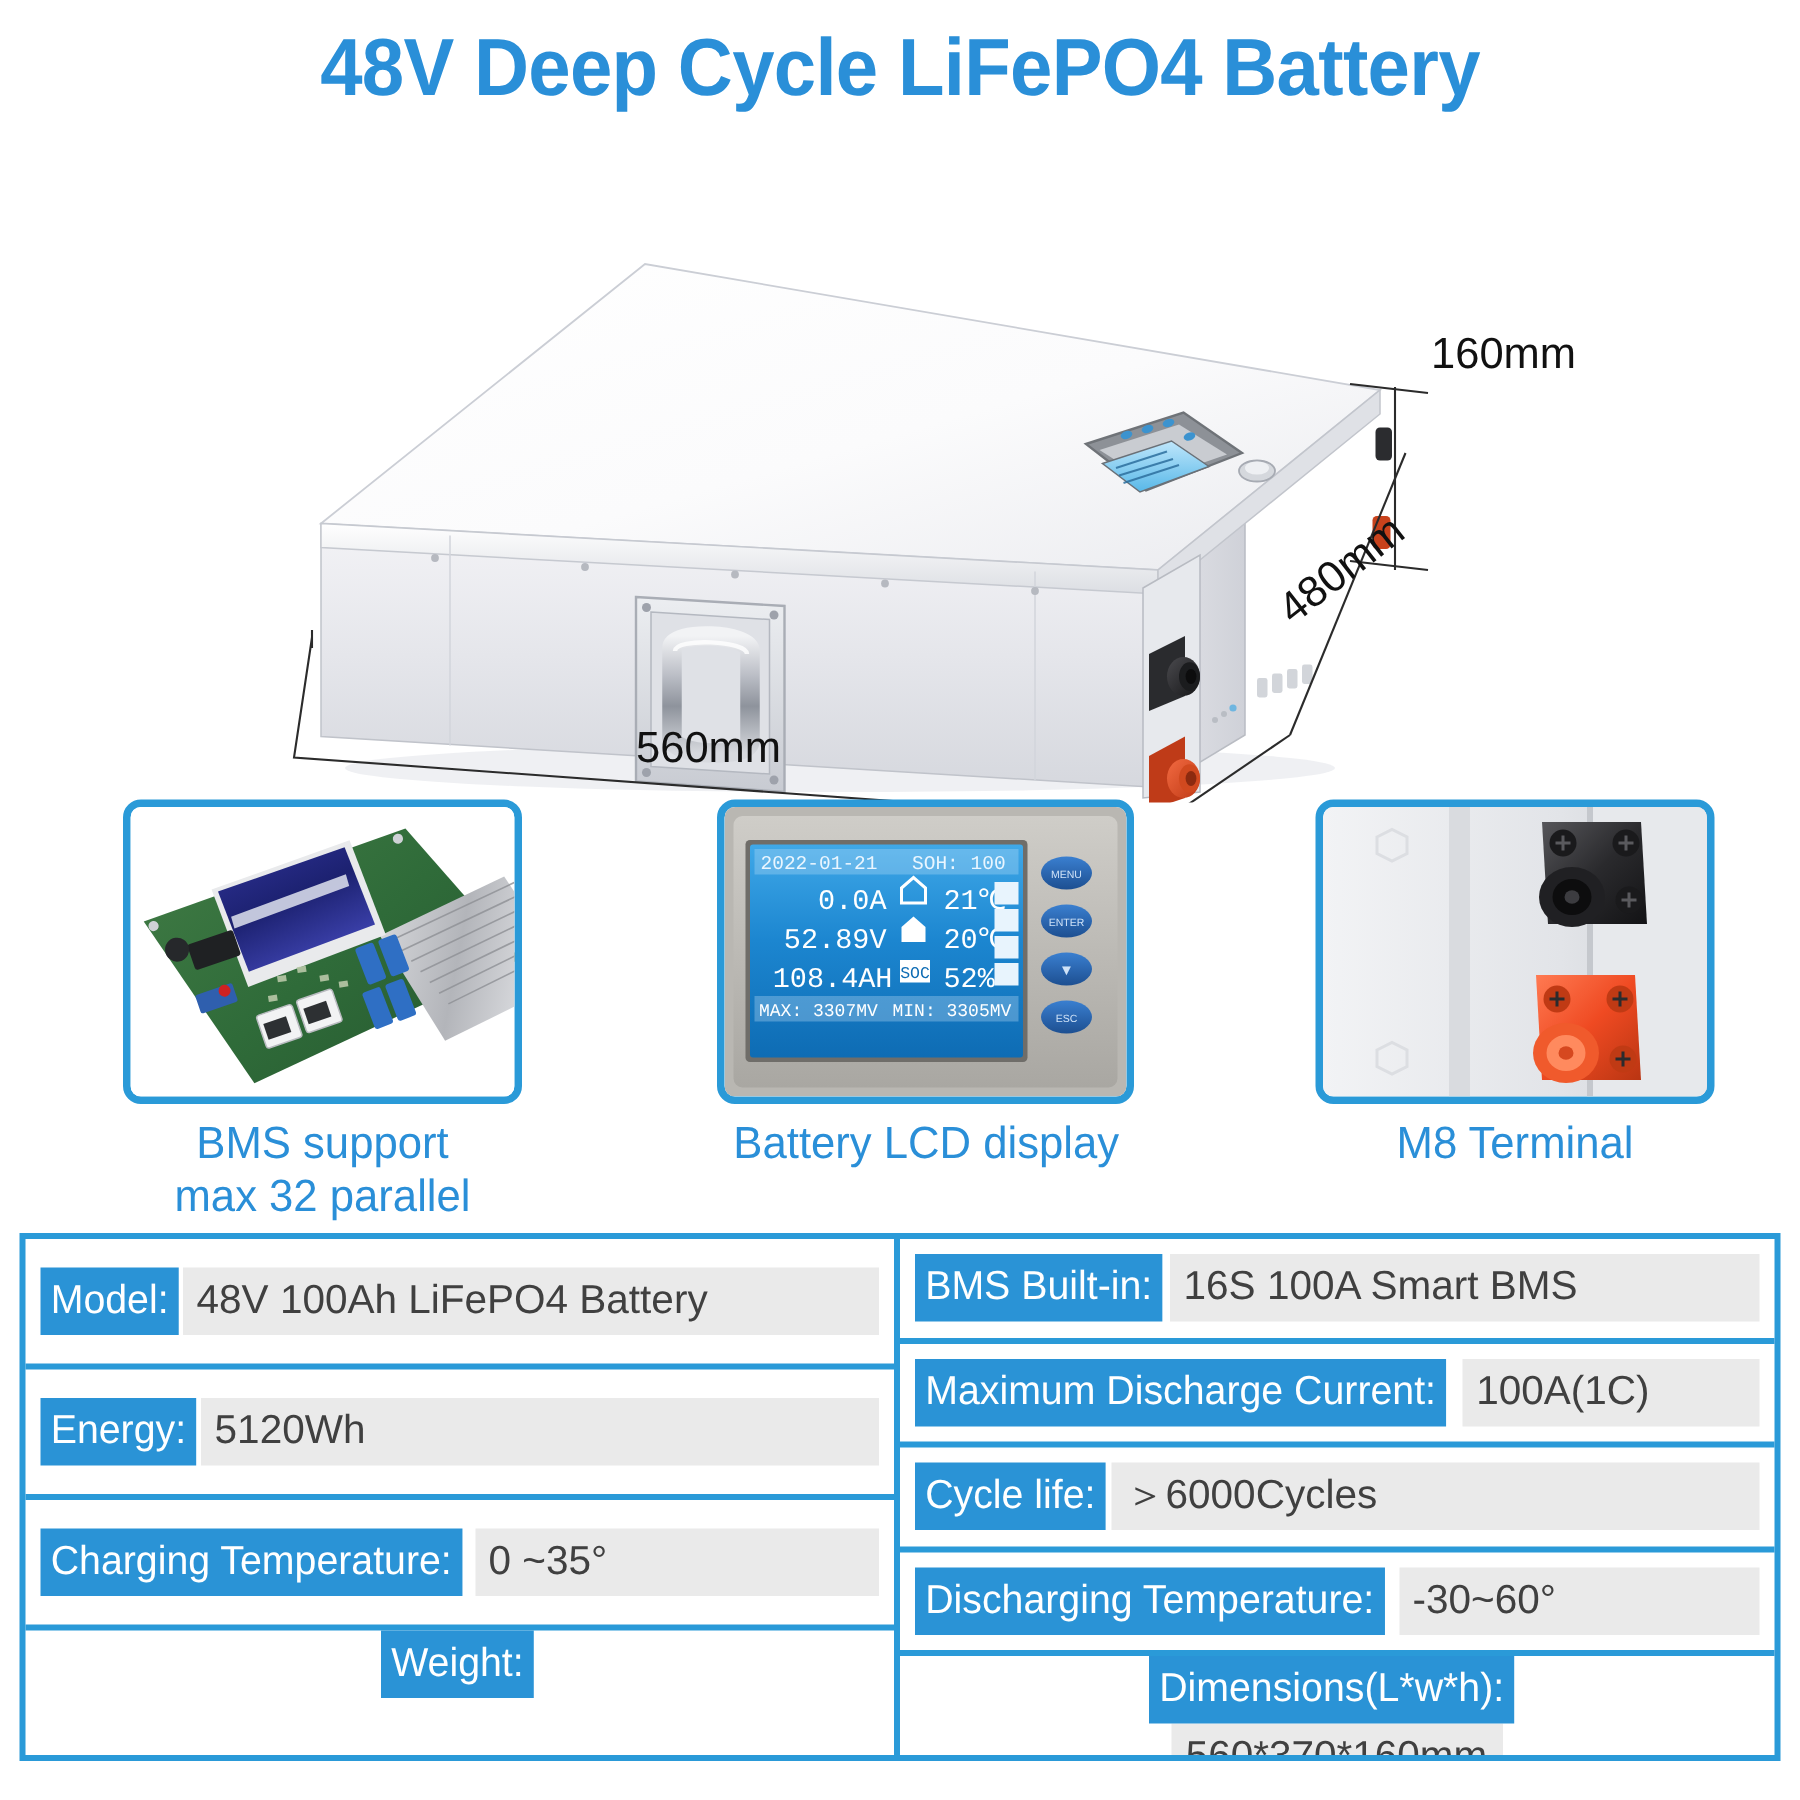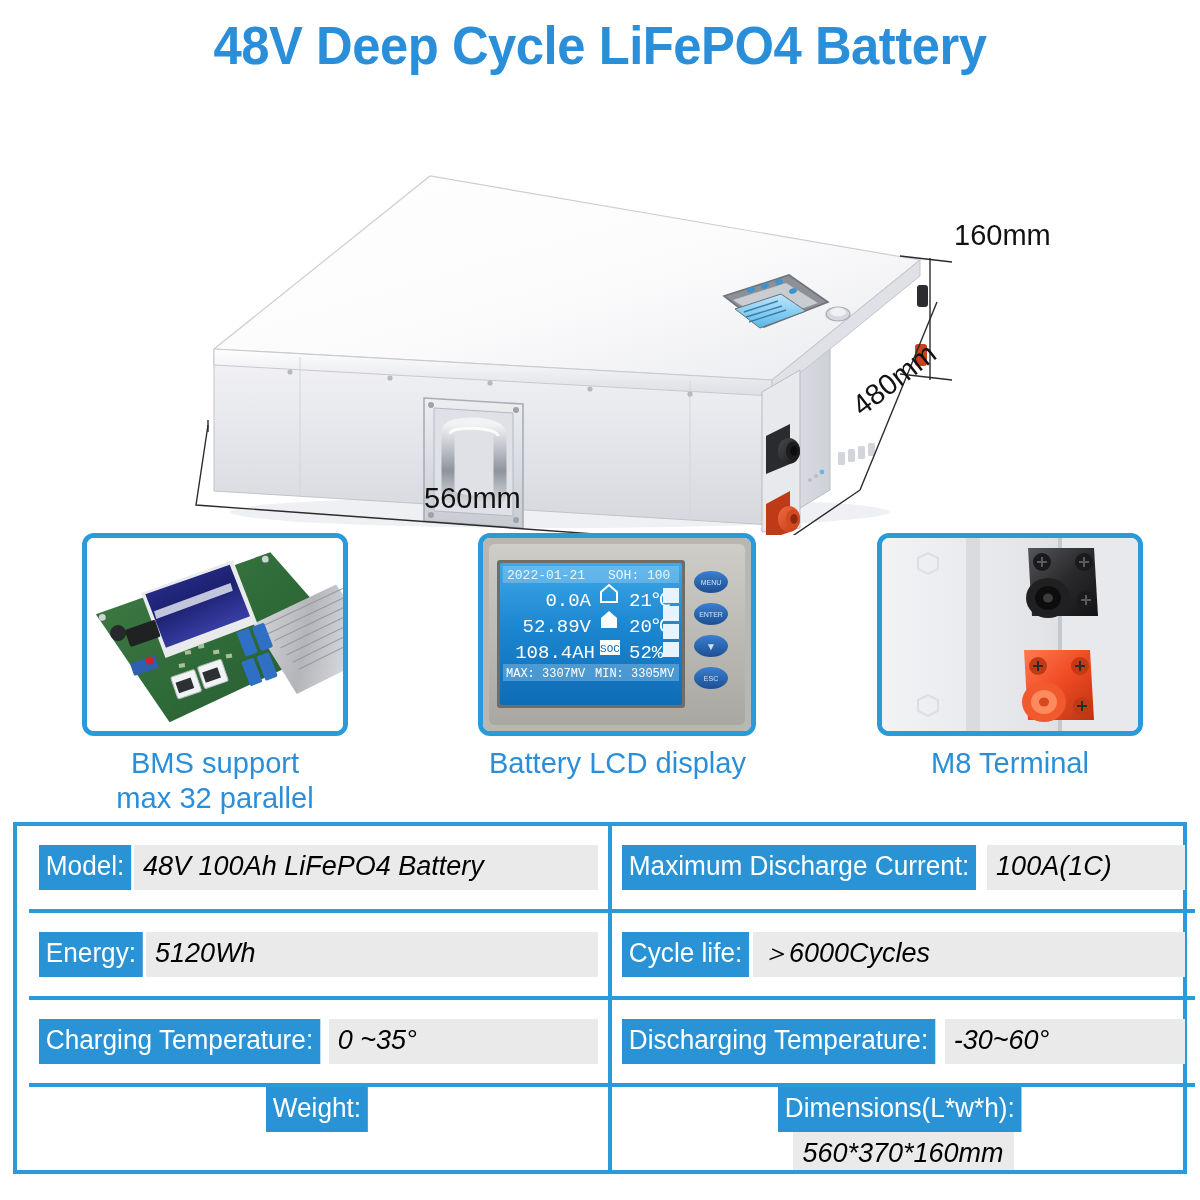--- a/index.html
+++ b/index.html
@@ -53,47 +53,46 @@
   .fcap.c3 { left: 860px; top: 212px; width: 300px; }
 
   
   .spec {
     position: absolute; left: 13px; top: 822px;
     width: 1174px; height: 352px;
     border: 4px solid #2a9ad8;
     display: flex;
   }
   .spec-col { flex: 0 0 50%; display: flex; flex-direction: column; }
-  .spec-col.left  { border-right: 4px solid #2a9ad8; margin-left: 12px; }
+  .spec-col.left  { border-right: 4px solid #2a9ad8; }
   .spec-row {
     flex: 1 1 0;
     border-bottom: 4px solid #2a9ad8;
     display: flex; align-items: center;
     padding: 0 10px;
     min-height: 0;
   }
   .spec-row:last-child { border-bottom: none; flex-direction: column; }
   .spec-label {
     background: #2a93d6; color: #ffffff;
     font-size: 27px; line-height: 1;
     padding: 8px 7px 10px 7px;
     white-space: nowrap;
     transform: scaleX(0.97);
     transform-origin: left center;
     align-self: center;
   }
   .spec-value {
-    background: #eaeaea; color: #000000;
+    background: #eaeaea; color: #404040;
     font-size: 27px; line-height: 1;
     padding: 8px 10px 10px 9px;
     white-space: nowrap;
     flex: 1 1 auto;
     align-self: center;
     overflow: hidden;
-    font-style: italic;
   }
 
   
   .pcb { width:100%; height:100%; display:block; }
 
   
   .lcdwrap { width:100%; height:100%; display:block; }
 
   
   .term { width:100%; height:100%; display:block; }
@@ -492,20 +491,24 @@
       <div class="spec-row">
         <span class="spec-label">Charging Temperature:</span>
         <span class="spec-value">0 ~35°</span>
       </div>
       <div class="spec-row">
         <span class="spec-label">Weight:</span>
       </div>
     </div>
     <div class="spec-col right">
       <div class="spec-row">
+        <span class="spec-label">BMS Built-in:</span>
+        <span class="spec-value">16S 100A Smart BMS</span>
+      </div>
+      <div class="spec-row">
         <span class="spec-label">Maximum Discharge Current:</span>
         <span class="spec-value">100A(1C)</span>
       </div>
       <div class="spec-row">
         <span class="spec-label">Cycle life:</span>
         <span class="spec-value">＞6000Cycles</span>
       </div>
       <div class="spec-row">
         <span class="spec-label">Discharging Temperature:</span>
         <span class="spec-value">-30~60°</span>

